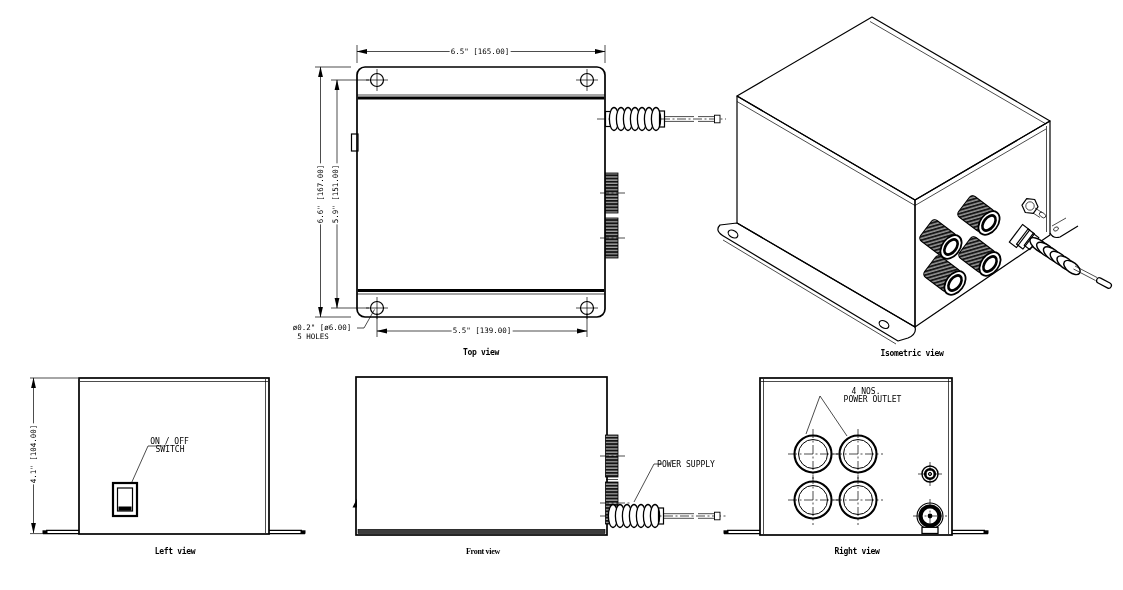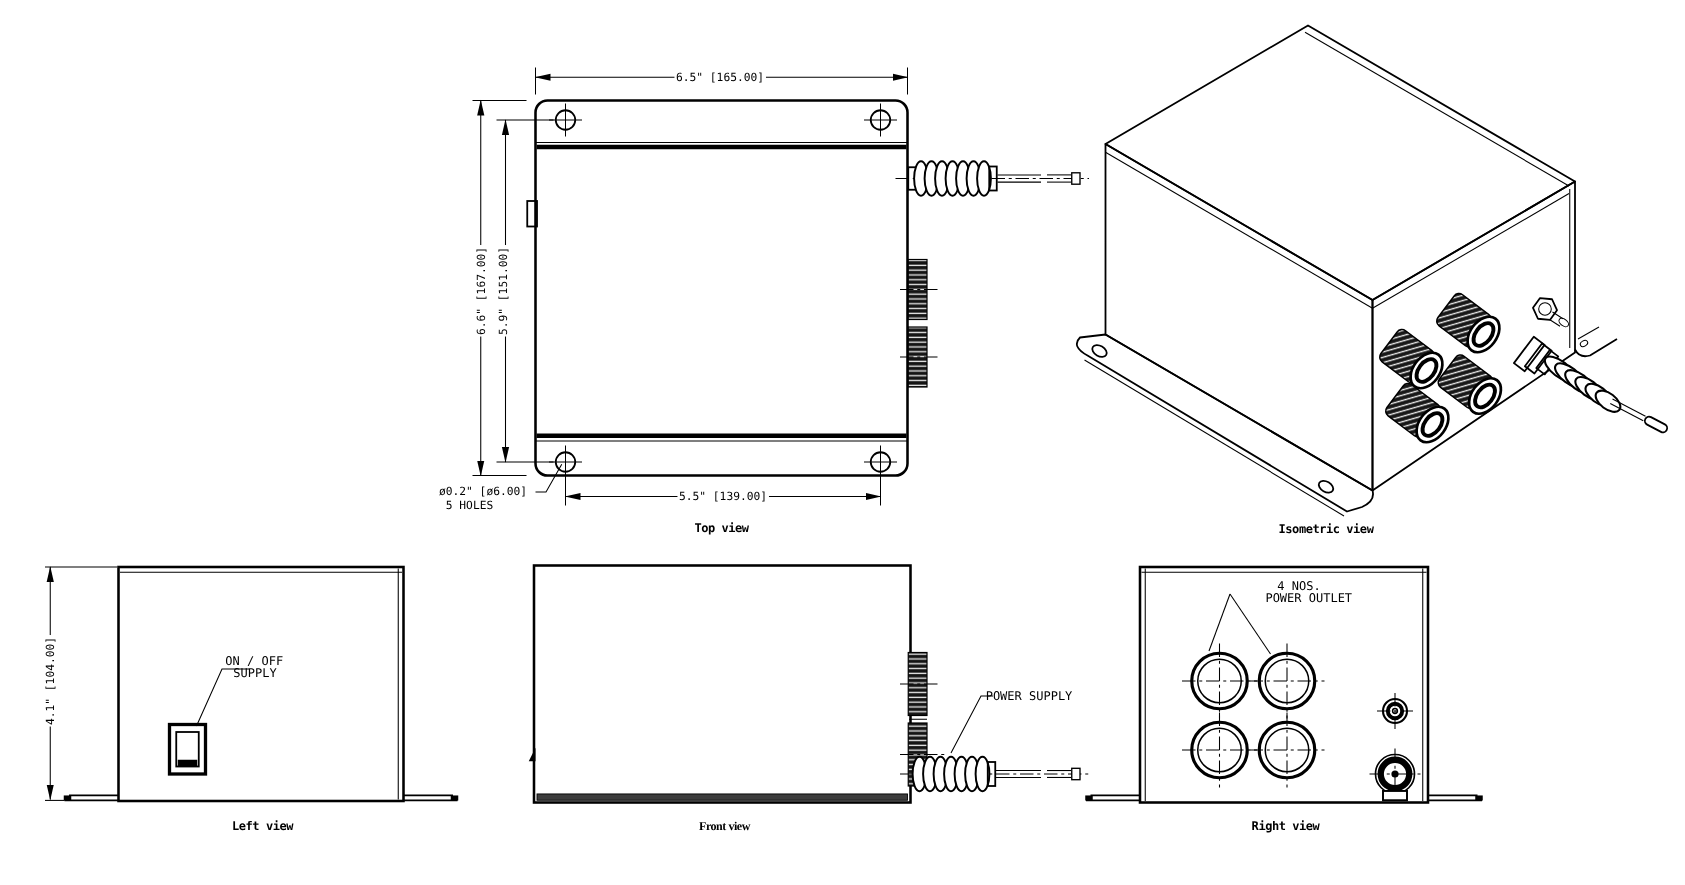--- a/index.html
+++ b/index.html
@@ -287,25 +287,25 @@
 </svg>
 
 <div class="dimtxt" style="left:480px;top:51.5px;">6.5" [165.00]</div>
 <div class="dimtxt rot" style="left:320.5px;top:194px;">6.6" [167.00]</div>
 <div class="dimtxt rot" style="left:336px;top:194px;">5.9" [151.00]</div>
 <div class="dimtxt" style="left:482px;top:331px;">5.5" [139.00]</div>
 <div class="dimtxt" style="left:322px;top:328px;">ø0.2" [ø6.00]</div>
 <div class="dimtxt" style="left:313px;top:337px;">5 HOLES</div>
 <div class="cap" style="left:481px;top:352px;">Top view</div>
 
-<div class="cap" style="left:884px;top:352.5px;">Isometric view</div>
+<div class="cap" style="left:912px;top:352.5px;">Isometric view</div>
 
 <div class="dimtxt rot" style="left:33.5px;top:454px;">4.1" [104.00]</div>
 <div class="lbl" style="left:169.5px;top:440.5px;">ON / OFF</div>
-<div class="lbl" style="left:170px;top:448.5px;">SUPPLY</div>
+<div class="lbl" style="left:170px;top:448.5px;">SWITCH</div>
 <div class="cap" style="left:175px;top:551px;">Left view</div>
 
 <div class="lbl" style="left:686px;top:463.5px;">POWER SUPPLY</div>
 <div class="cap" style="left:483px;top:551px;font-family:Liberation Serif, serif;">Front view</div>
 
 <div class="lbl" style="left:853px;top:390.5px;margin-left:13px;">4 NOS.</div>
 <div class="lbl" style="left:857.5px;top:399px;margin-left:15px;">POWER OUTLET</div>
 <div class="cap" style="left:857px;top:551px;">Right view</div>
 </div>
 

